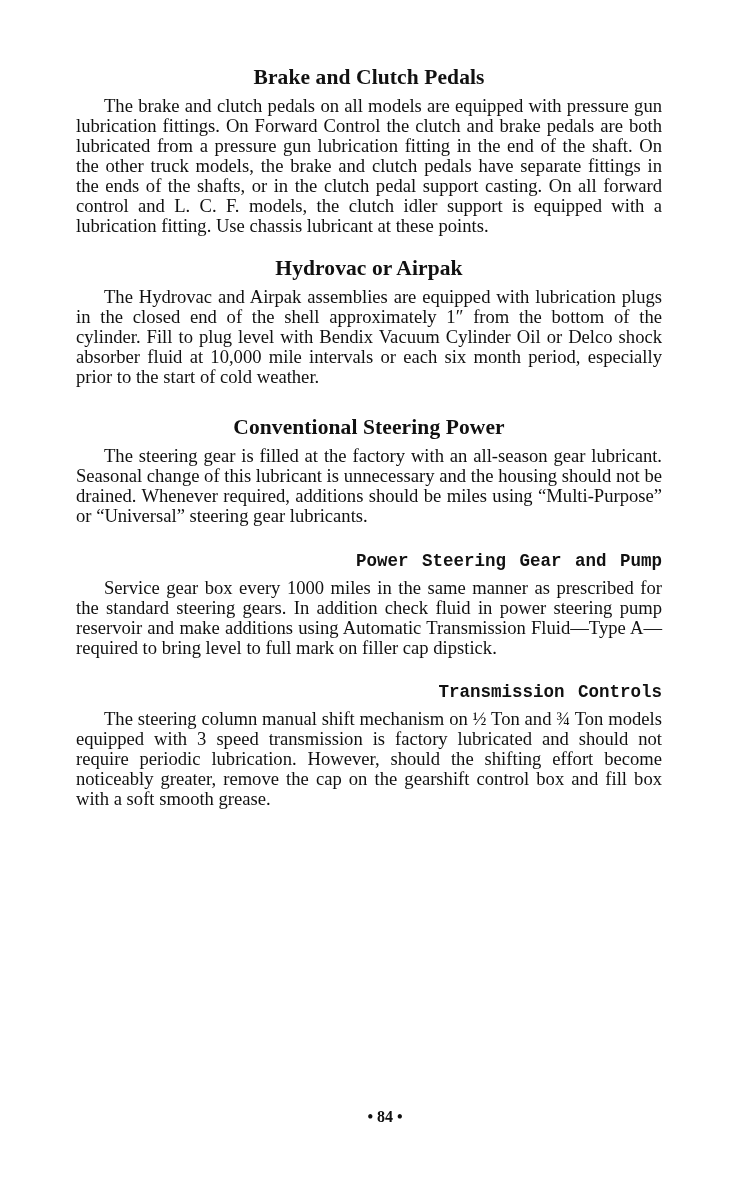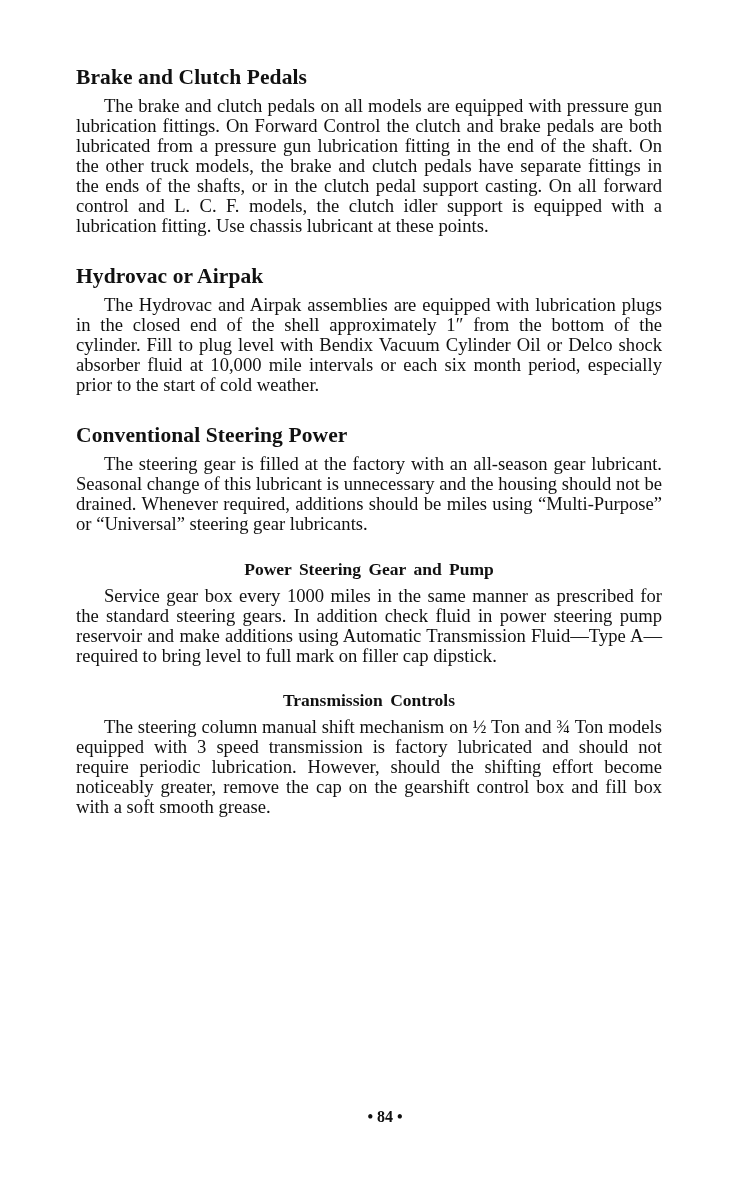--- a/index.html
+++ b/index.html
@@ -19,44 +19,45 @@
     position: absolute;
     left: 76px;
     top: 62px;
     width: 586px;
   }
   .section { margin: 0; }
   h1.heading {
     font-family: "Liberation Serif", serif;
     font-weight: bold;
     font-size: 21.5px;
+    text-align: center;
     margin: 0 0 4px 0;
     line-height: 30px;
     letter-spacing: 0.1px;
   }
   h2.subheading {
-    font-family: Liberation Serif, serif;
+    font-family: Liberation Mono, monospace;
     font-weight: bold;
     font-size: 17.5px;
-    text-align: center;
+    text-align: right;
     margin: 0 0 4px 0;
     line-height: 26px;
     word-spacing: 3px;
   }
   p.body {
     font-family: "Liberation Serif", serif;
     font-size: 18.6px;
     line-height: 20px;
     margin: 0;
     text-align: justify;
     text-indent: 28px;
     hyphens: manual;
   }
   .sec-1 { margin-top: 0; }
-  .sec-2 { margin-top: 25px; }
+  .sec-2 { margin-top: 17px; }
   .sec-3 { margin-top: 25px; }
   .sec-4 { margin-top: 22px; }
   .sec-5 { margin-top: 21px; }
   .footer {
     position: absolute;
     left: 0;
     width: 750px;
     top: 1108px;
     text-align: center;
     font-family: "Liberation Serif", serif;

